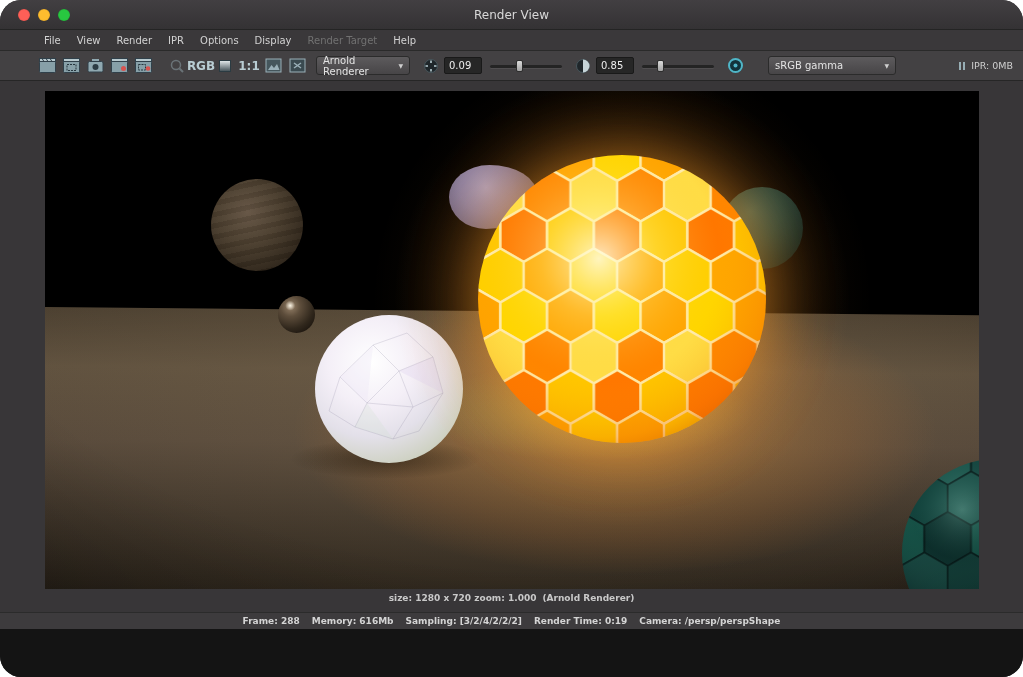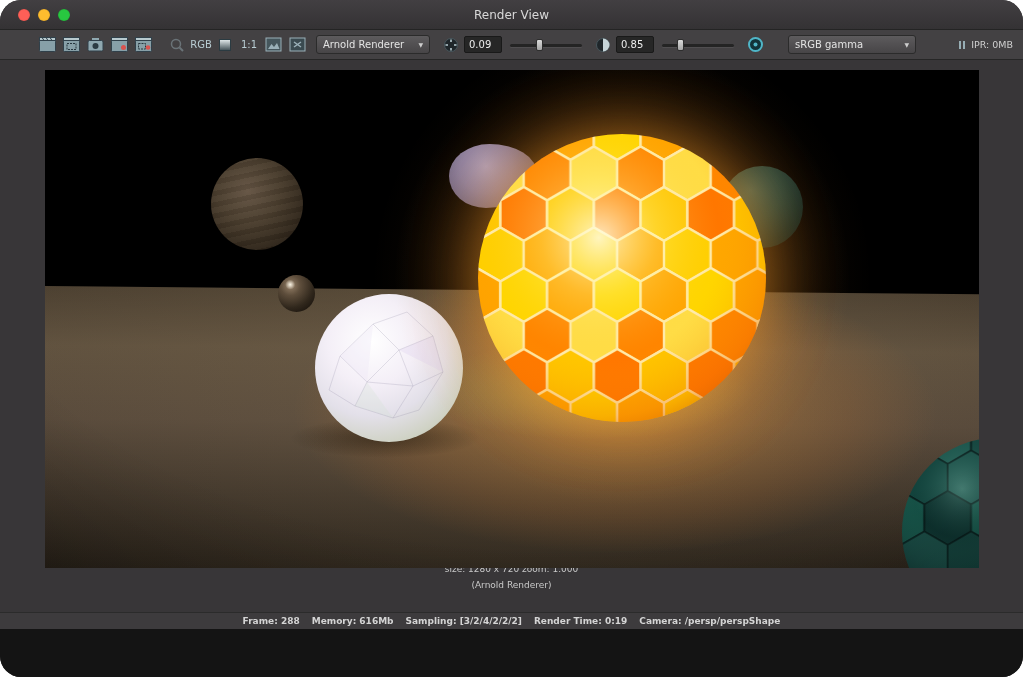--- a/index.html
+++ b/index.html
@@ -42,35 +42,35 @@
   .toolbar {
     flex: 0 0 30px;
     background: #434143;
     border-bottom: 1px solid #262626;
     display: flex; align-items: center;
     padding: 0 10px 0 36px;
     gap: 2px;
   }
   .tb-icon { width: 22px; height: 20px; display: flex; align-items: center; justify-content: center; border-radius: 2px; flex: 0 0 auto; }
   .tb-icon.dim { opacity: 0.45; }
-  .tb-text-icon { font-size: 10px; font-weight: normal; color: #b9cdd3; letter-spacing: 0; }
+  .tb-text-icon { font-size: 12px; font-weight: bold; color: #b9cdd3; letter-spacing: 0; }
   .tb-gap { width: 8px; flex: 0 0 auto; }
   .alpha-swatch { width: 12px; height: 12px; border: 1px solid #2b3b42; background: linear-gradient(180deg, #dfe6e8, #49565c); }
   .dropdown {
     height: 19px;
     background: linear-gradient(#5d5b5d, #474547);
     border: 1px solid #2b2b2b;
     border-radius: 3px;
     display: flex; align-items: center;
     padding: 0 6px;
     color: #e3e3e3; font-size: 10px;
     flex: 0 0 auto;
   }
   .dropdown .dd-arrow { font-size: 6px; color: #cfcfcf; margin-left: auto; padding-left: 8px; }
-  .renderer-dd { width: 114px; margin: 0 8px 0 6px; }
+  .renderer-dd { width: 94px; margin: 0 8px 0 6px; }
   .colorspace-dd { width: 128px; margin-left: 20px; }
   .num-field {
     width: 38px; height: 17px;
     background: #262626;
     border: 1px solid #191919;
     color: #ededed; font-size: 10px;
     font-family: "DejaVu Sans", sans-serif;
     padding: 0 4px; border-radius: 2px; outline: none;
     flex: 0 0 auto;
   }
@@ -91,21 +91,21 @@
   .render-image {
     position: relative;
     width: 934px; height: 498px;
     margin-top: 10px;
     background: #000;
     overflow: hidden;
     flex: 0 0 auto;
   }
   .info-line {
     height: 18px; display: flex; align-items: center; justify-content: center; gap: 6px;
-    font-size: 9px; font-weight: 400; color: #c9c9c9; flex-direction: column;
+    font-size: 9px; font-weight: 700; color: #c9c9c9;
   }
   
   .statusbar {
     flex: 0 0 17px;
     background: #3d3b3d;
     border-top: 1px solid #2b2b2b;
     display: flex; align-items: center; justify-content: center; gap: 12px;
     font-size: 9px; font-weight: 600; color: #d4d4d4;
     white-space: nowrap;
   }
@@ -227,20 +227,30 @@
 
   <div class="titlebar">
     <div class="traffic-lights">
       <span class="tl red"></span>
       <span class="tl yellow"></span>
       <span class="tl green"></span>
     </div>
     <div class="window-title">Render View</div>
   </div>
 
+  <div class="menubar">
+    <span class="menu-item">File</span>
+    <span class="menu-item">View</span>
+    <span class="menu-item">Render</span>
+    <span class="menu-item">IPR</span>
+    <span class="menu-item">Options</span>
+    <span class="menu-item">Display</span>
+    <span class="menu-item disabled">Render Target</span>
+    <span class="menu-item">Help</span>
+  </div>
 
   <div class="toolbar">
     <span class="tb-icon">
       <svg width="17" height="15">
           <rect x="0.5" y="3.5" width="16" height="11" rx="1" fill="#87a0a8" stroke="#30404a"></rect>
           <rect x="0.5" y="0.5" width="16" height="3" fill="#b7c9ce" stroke="#30404a"></rect>
           <path d="M3,0.5 L5,3.5 M7,0.5 L9,3.5 M11,0.5 L13,3.5" stroke="#30404a" stroke-width="1" fill="none"></path>
         </svg>
     </span>
     <span class="tb-icon">

